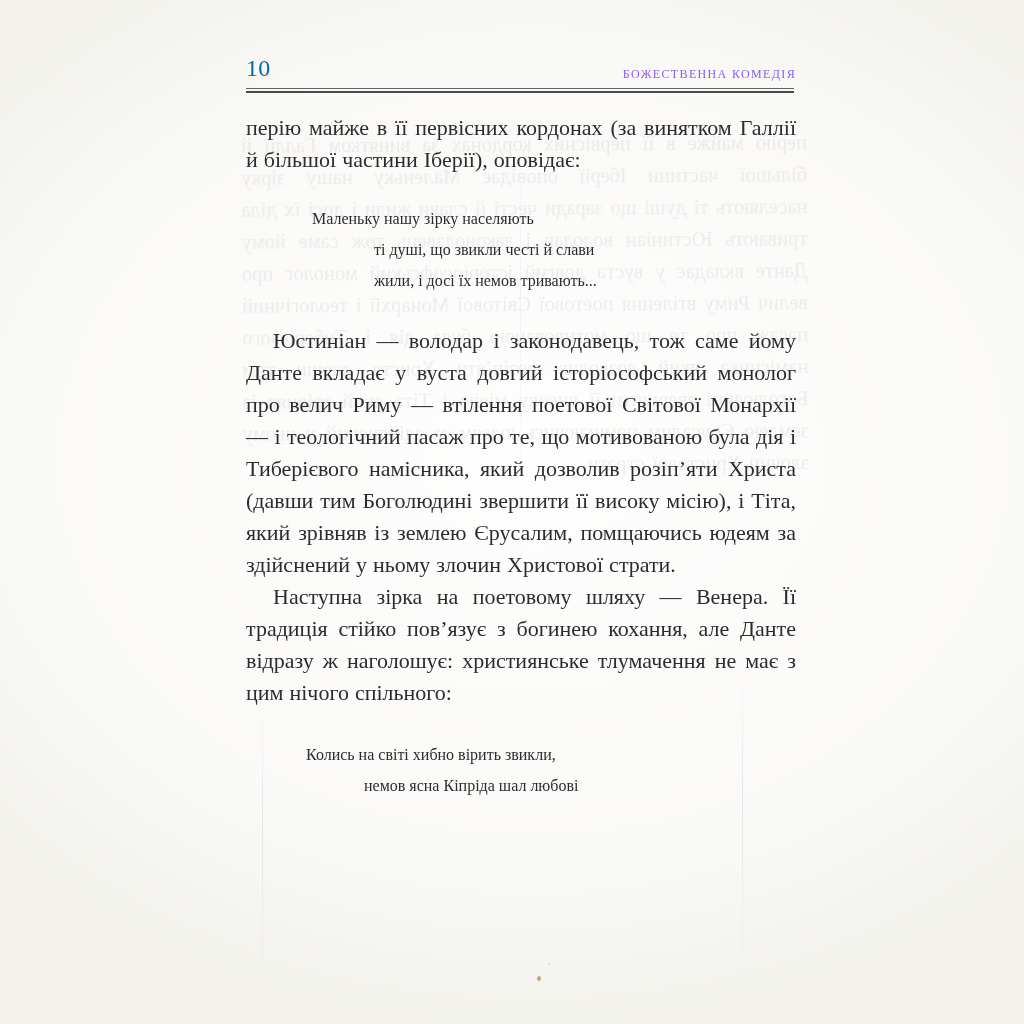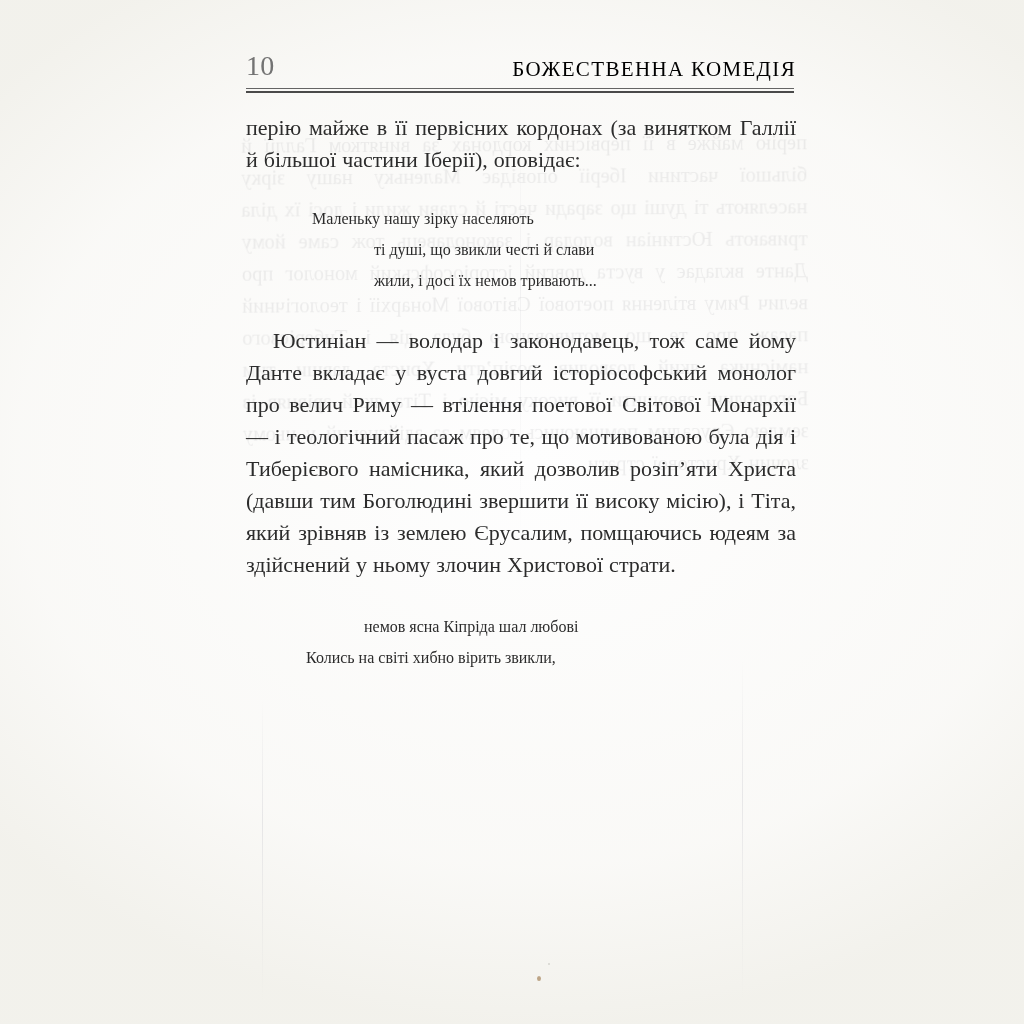--- a/index.html
+++ b/index.html
@@ -76,31 +76,31 @@
   .running-head {
     position: relative;
     height: 52px;
     display: flex;
     align-items: flex-end;
     justify-content: space-between;
     padding-top: 28px;
   }
 
   .folio {
-    font-size: 28px;
+    font-size: 24px;
     letter-spacing: 0.3px;
-    color: #737373;
+    color: #0369a1;
     line-height: 1;
     margin-top: 20px;
   }
 
   .book-title {
-    font-size: 21px;
+    font-size: 12px;
     letter-spacing: 1.35px;
-    color: #000000;
+    color: #8b5cf6;
     line-height: 1;
     text-transform: uppercase;
     white-space: nowrap;
   }
 
   .head-rule {
     position: relative;
     margin-top: 8px;
     width: 548px;
     height: 5px;
@@ -206,26 +206,27 @@
       <div class="verse v1">
         <span class="vline i0">Маленьку нашу зірку населяють</span>
         <span class="vline i1">ті душі, що звикли честі й слави</span>
         <span class="vline i2">жили, і досі їх немов тривають...</span>
       </div>
 
       <div class="gap-after-verse"></div>
 
       <p class="para indent">Юстиніан — володар і законодавець, тож саме йому Данте вкладає у вуста довгий історіософський монолог про велич Риму — втілення поетової Світової Монархії — і теологічний пасаж про те, що мотивованою була дія і Тиберієвого намісника, який дозволив розіп’яти Христа (давши тим Боголюдині звершити її високу місію), і Тіта, який зрівняв із землею Єрусалим, помщаючись юдеям за здійснений у ньому злочин Христової страти.</p>
 
+      <p class="para indent">Наступна зірка на поетовому шляху — Венера. Її традиція стійко пов’язує з богинею кохання, але Данте відразу ж наголошує: християнське тлумачення не має з цим нічого спільного:</p>
 
       <div class="gap-before-verse2"></div>
 
       <div class="verse v2">
+        <span class="vline i0">Колись на світі хибно вірить звикли,</span>
         <span class="vline i1">немов ясна Кіпріда шал любові</span>
-        <span class="vline i0">Колись на світі хибно вірить звикли,</span>
       </div>
 
       <div class="gap-after-verse2"></div>
 
 
     </div>
   </div>
 </div>
 
 </body></html>

